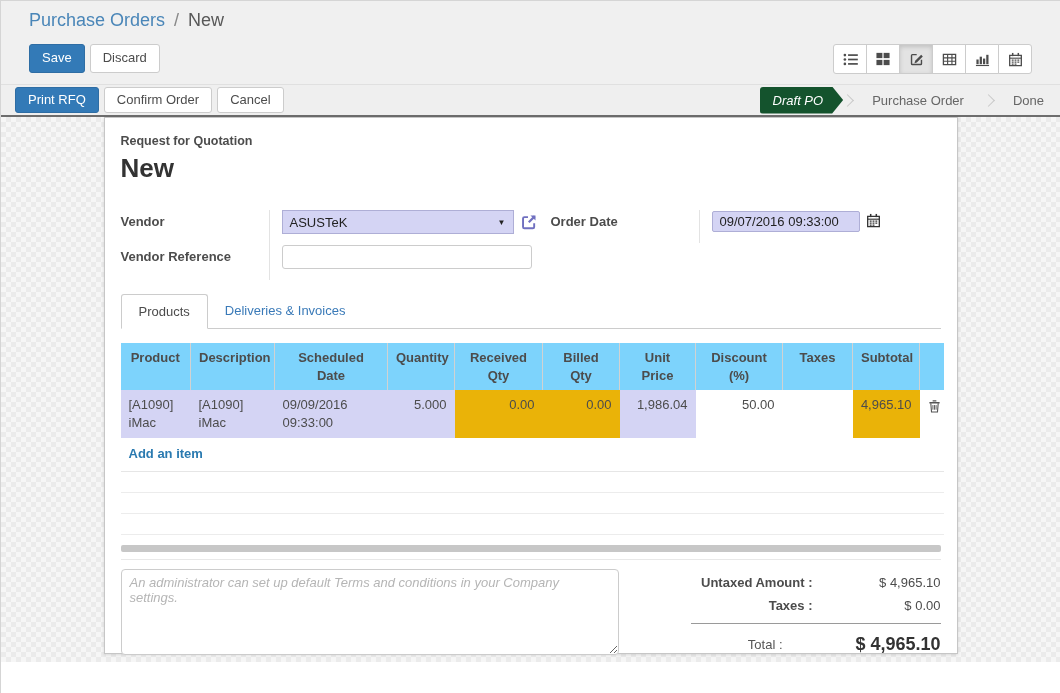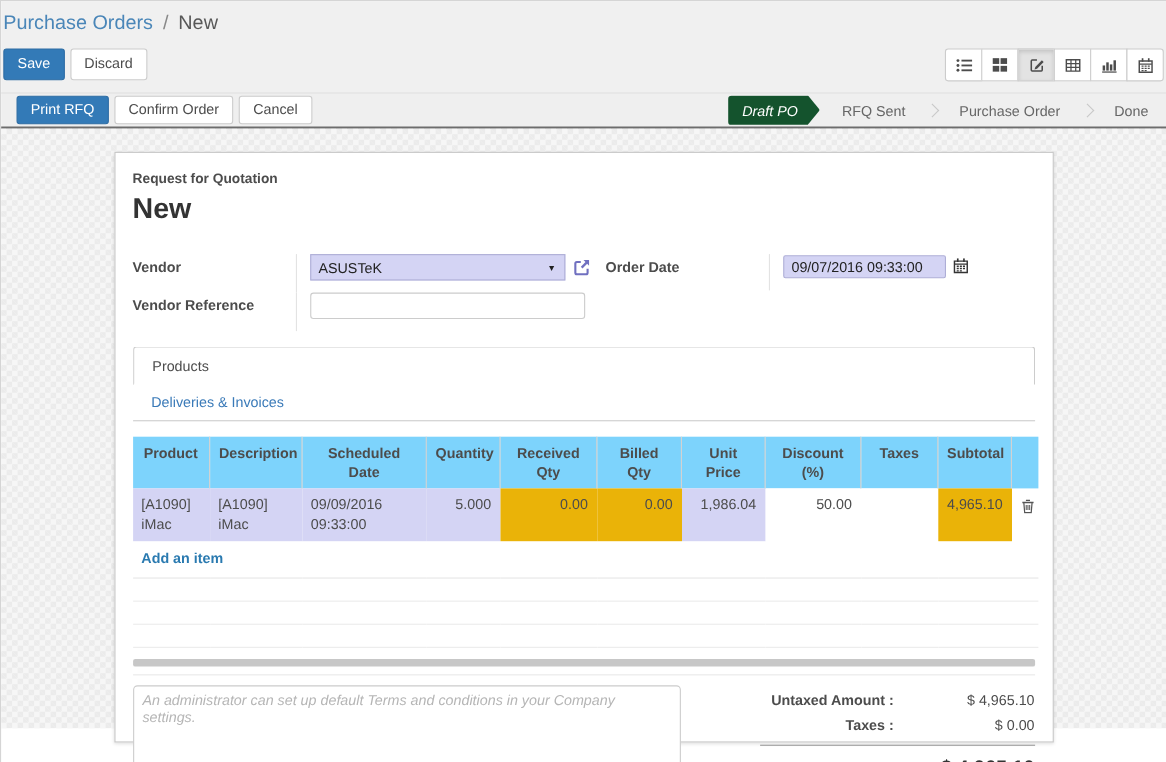--- a/index.html
+++ b/index.html
@@ -1,20 +1,20 @@
 <!DOCTYPE html>
 <html><head>
 <meta charset="utf-8">
 <style>
   * { box-sizing: border-box; margin: 0; padding: 0; }
   html,body { width:1060px; height:693px; overflow:hidden; }
   body { font-family:"Liberation Sans", sans-serif; font-size:13px; color:#4c4c4c; background:#fff; border-left:1px solid #d5d5d5; border-top:1px solid #d5d5d5; }
 
   
-  .topbar { background:#f0f0f0; padding:9px 2px 10px; }
+  .topbar { background:#f0f0f0; padding:9px 28px 10px; }
   .breadcrumb { font-size:18px; }
   .breadcrumb .bc-link { color:#4a86b8; cursor:pointer; }
   .breadcrumb .bc-sep { color:#888; margin:0 4px; }
   .breadcrumb .bc-current { color:#585858; }
   .toolbar-row { display:flex; align-items:flex-start; margin-top:13px; }
   .btn { display:inline-block; padding:5px 12px; border:1px solid #ccc; border-radius:3px; background:#fff; color:#4c4c4c; font-size:13px; font-family:inherit; line-height:1.3; cursor:pointer; }
   .btn-primary { background:#337ab7; border-color:#2e6da4; color:#fff; }
   .toolbar-row .btn { margin-right:5px; }
 
   
@@ -29,21 +29,21 @@
   .action-strip { background:#efefef; border-top:1px solid #e0e0e0; border-bottom:2px solid #6d6d6d; height:33px; display:flex; align-items:center; padding-left:14px; }
   .action-strip .btn { margin-right:5px; padding:4px 12px; }
   .statusbar { margin-left:auto; display:flex; align-items:center; height:100%; }
   .stage { padding:0 20px; color:#666; line-height:31px; white-space:nowrap; }
   .stage-arrow { background:#14532d; color:#fff; line-height:27px; padding:0 20px 0 13px; border-radius:3px 0 0 3px;
     clip-path: polygon(0 0, calc(100% - 11px) 0, 100% 50%, calc(100% - 11px) 100%, 0 100%); margin-left:23px;font-style:italic; }
   .stage-sep { width:9px; height:9px; border-top:1px solid #c8c8c8; border-right:1px solid #c8c8c8; transform:rotate(45deg); flex:none; }
   .stage-last { padding-right:16px; }
 
   
-  .content { height:545px; padding-top:21px;
+  .content { height:545px; 
     background-color:#f6f6f6;
     background-image:
       linear-gradient(45deg,#ebebeb 25%,transparent 25%,transparent 75%,#ebebeb 75%),
       linear-gradient(45deg,#ebebeb 25%,transparent 25%,transparent 75%,#ebebeb 75%);
     background-size:10px 10px; background-position:0 0,5px 5px; }
   .sheet { width:854px; height:537px; margin:0 auto; background:#fff; border:1px solid #c6c6c6; box-shadow:0 1px 3px rgba(0,0,0,.12); padding:16px; }
 
   .sheet-subtitle { font-weight:bold; font-size:12.5px; color:#4c4c4c; }
   .sheet-title { font-size:26px; font-weight:bold; color:#333; margin:5px 0 26px; }
 
@@ -60,21 +60,21 @@
   .o-select { width:232px; height:24px; background:#d4d4f4; border:1px solid #aeaed6; display:flex; align-items:center; padding:0 7px; cursor:pointer; }
   .o-select .sel-val { flex:1; color:#222; }
   .o-select .caret { font-size:8px; color:#222; }
   .ext-link { margin-left:6px; margin-top:3px; cursor:pointer; }
   .o-input { width:250px; height:24px; border:1px solid #ccc; border-radius:3px; padding:0 7px; font-family:inherit; font-size:13px; color:#4c4c4c; }
   .o-date { width:148px; height:21px; background:#d4d4f4; border:1px solid #aeaed6; border-radius:2px; padding:0 7px; font-family:inherit; font-size:13px; color:#222; margin-top:1px; }
   .cal-icon { margin-left:6px; margin-top:3px; cursor:pointer; }
 
   
   .notebook { margin-top:14px; }
-  .tabs { display:flex; border-bottom:1px solid #ccc;flex-direction:column; }
+  .tabs { display:flex; border-bottom:1px solid #ccc; }
   .tab { padding:9px 17px; cursor:pointer; }
   .tab.active { background:#fff; border:1px solid #ccc; border-bottom:1px solid #fff; border-radius:3px 3px 0 0; margin-bottom:-1px; color:#4c4c4c; cursor:default; }
   .tab.inactive { color:#3a7ab8; }
 
   
   table.o-list { width:100%; border-collapse:collapse; table-layout:fixed; margin-top:14px; font-size:13px; }
   .o-list th { background:#7dd3fc; font-weight:bold; text-align:center; padding:6px 8px; border-right:1px solid #d2d2d2; vertical-align:top; line-height:1.35; color:#4c4c4c; }
   .o-list th:last-child { border-right:none; }
   .o-list td { padding:6px 8px; vertical-align:top; line-height:1.4; height:47px; }
   .num { text-align:right; }
@@ -163,21 +163,20 @@
     </div>
   </div>
 </div>
 
 <div class="action-strip">
   <button class="btn btn-primary">Print RFQ</button>
   <button class="btn">Confirm Order</button>
   <button class="btn">Cancel</button>
   <div class="statusbar">
     <span class="stage stage-arrow">Draft PO</span>
-    <span class="stage">RFQ Sent</span>
     <span class="stage-sep"></span>
     <span class="stage">Purchase Order</span>
     <span class="stage-sep"></span>
     <span class="stage stage-last">Done</span>
   </div>
 </div>
 
 <div class="content">
   <div class="sheet">
     <div class="sheet-subtitle">Request for Quotation</div>

